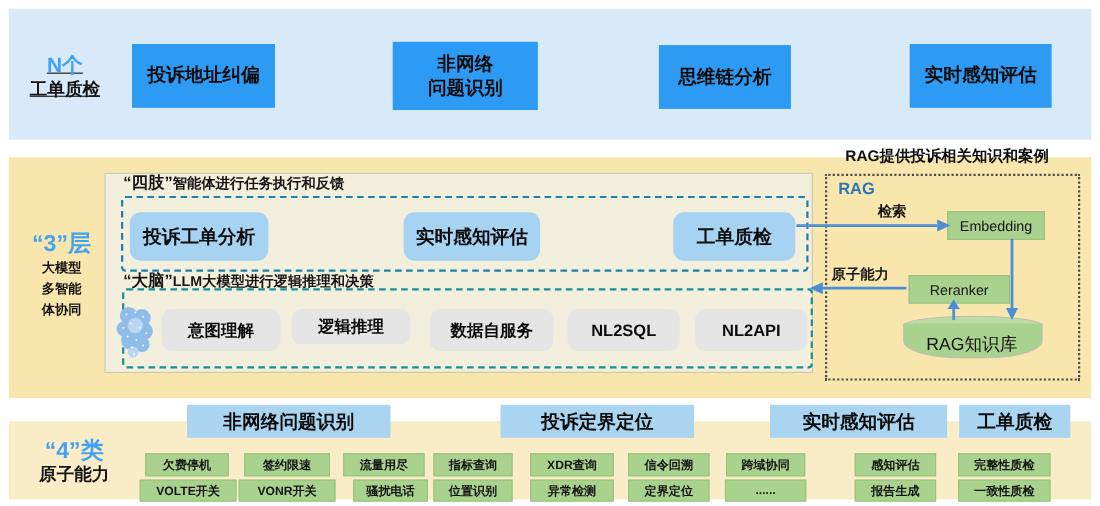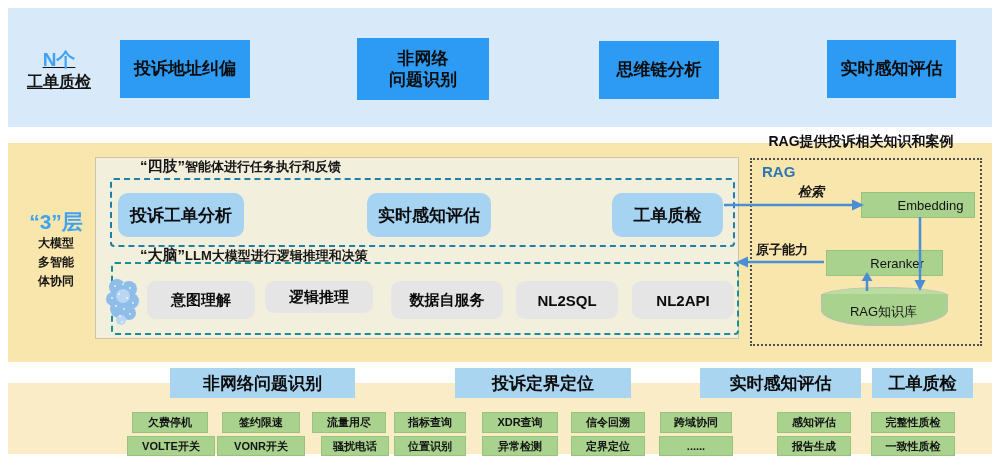--- a/index.html
+++ b/index.html
@@ -10,34 +10,34 @@
   .pre{white-space:pre-line;}
   .top-band{left:8px;top:8px;width:984px;height:119px;background:#D8EAF9;}
   .mid-band{left:8px;top:143px;width:984px;height:219px;background:#F8E6AC;}
   .bot-band{left:8px;top:383px;width:984px;height:71px;background:#FAECC6;}
   .btn-blue{position:absolute;background:#2D9BF3;color:#0b0b0b;font-weight:bold;font-size:17px;line-height:1.25;display:flex;align-items:center;justify-content:center;text-align:center;white-space:pre-line;}
   .side-blue{color:#3FA2F5;font-weight:bold;font-size:21px;line-height:24px;}
   .side-black{color:#141414;font-weight:bold;font-size:12px;line-height:19px;}
   .panel{position:absolute;left:95px;top:157px;width:642px;height:180px;background:#F2EFDC;border:1px solid #c9c6ae;}
   .dash1{position:absolute;left:110px;top:178px;width:621px;height:65px;border:2px dashed #1f7fa8;border-radius:4px;}
   .dash2{position:absolute;left:111px;top:262px;width:624px;height:69px;border:2px dashed #178f9b;border-radius:4px;}
-  .caption{position:absolute;font-weight:bold;color:#151515;white-space:nowrap;margin-left:28px;}
+  .caption{position:absolute;font-weight:bold;color:#151515;white-space:nowrap;}
   .cap-big{font-size:15px;}
   .cap-small{font-size:13px;}
   .agent{position:absolute;background:#A6D3F2;border-radius:10px;color:#0b0b0b;font-weight:bold;font-size:17px;display:flex;align-items:center;justify-content:center;}
   .bbox{position:absolute;background:#e5e5e5;border-radius:9px;color:#0b0b0b;font-weight:bold;font-size:15px;display:flex;align-items:center;justify-content:center;}
   .rag-box{position:absolute;left:750px;top:158px;width:228px;height:184px;border:2px dotted #4d4d4d;}
   .rag-title{position:absolute;left:742px;top:133px;width:238px;text-align:center;font-weight:bold;font-size:14px;color:#0d0d0d;}
   .rag-label{position:absolute;left:762px;top:163px;font-weight:bold;font-size:15px;color:#2E74B5;}
   .arrow-label{position:absolute;font-weight:bold;font-size:13px;color:#151515;white-space:nowrap;}
   .green{position:absolute;background:#A9D28E;border:1px solid #97c47a;display:flex;align-items:center;justify-content:center;color:#121212;}
-  .gtag{font-size:13px;padding-left:25px;}
+  .gtag{font-size:13px;}
   .cyl-top{position:absolute;left:821px;top:287px;width:125px;height:16px;background:#bcdda1;border:1px solid #bdbdbd;border-radius:50%;}
   .cyl-body{position:absolute;left:821px;top:294px;width:125px;height:31px;background:#A9D28E;border:1px solid #bdbdbd;border-top:none;border-radius:0 0 55px 55px / 0 0 16px 16px;}
-  .cyl-label{position:absolute;left:821px;top:303px;width:125px;text-align:center;font-size:13px;color:#121212;}
+  .cyl-label{position:absolute;left:821px;top:303px;width:125px;text-align:center;font-size:16px;color:#121212;}
   .hdr{position:absolute;top:368px;height:30px;background:#A9D5F1;color:#0b0b0b;font-weight:bold;font-size:17px;display:flex;align-items:center;justify-content:center;}
   .gsm{font-size:11px;font-weight:bold;}
   svg.overlay{position:absolute;left:0;top:0;pointer-events:none;}
 </style>
 </head>
 <body>
 
 <div id="canvas">
 
   <div class="band top-band"></div>
@@ -107,21 +107,21 @@
 
   <div class="bbox" style="left:147px;top:281px;width:108px;height:38px;">意图理解</div>
   <div class="bbox" style="left:265px;top:281px;width:108px;height:32px;">逻辑推理</div>
   <div class="bbox" style="left:391px;top:281px;width:112px;height:38px;">数据自服务</div>
   <div class="bbox" style="left:516px;top:281px;width:102px;height:38px;">NL2SQL</div>
   <div class="bbox" style="left:632px;top:281px;width:102px;height:38px;">NL2API</div>
 
   <div class="rag-title">RAG提供投诉相关知识和案例</div>
   <div class="rag-box"></div>
   <div class="rag-label">RAG</div>
-  <div class="arrow-label" style="left:798px;top:183px;font-style:italic;">检索</div>
+  <div class="arrow-label" style="left:798px;top:183px;">检索</div>
   <div class="green gtag" style="left:861px;top:192px;width:87px;height:24px;">Embedding</div>
   <div class="arrow-label" style="left:756px;top:241px;">原子能力</div>
   <div class="green gtag" style="left:826px;top:250px;width:90px;height:24px;">Reranker</div>
   <div class="cyl-top"></div>
   <div class="cyl-body"></div>
   <div class="cyl-label">RAG知识库</div>
 
   <svg class="overlay" width="1000" height="460">
     <g stroke="#4a8fd6" stroke-width="2.5" fill="#4a8fd6">
       <line x1="724" y1="205" x2="852" y2="205"></line>
@@ -129,20 +129,24 @@
       <line x1="920" y1="217" x2="920" y2="280"></line>
       <polygon points="914.5,280 920,291 925.5,280" stroke="none"></polygon>
       <line x1="867" y1="291" x2="867" y2="281"></line>
       <polygon points="861.5,281 867,272 872.5,281" stroke="none"></polygon>
       <line x1="824" y1="262" x2="748" y2="262"></line>
       <polygon points="748,256.5 736,262 748,267.5" stroke="none"></polygon>
     </g>
   </svg>
 
   <div class="band bot-band"></div>
+  <div class="abs" style="left:20px;top:398px;width:95px;text-align:center;">
+    <div class="side-blue">“4”类</div>
+    <div class="side-black" style="font-size:16px;">原子能力</div>
+  </div>
 
   <div class="hdr" style="left:170px;width:185px;">非网络问题识别</div>
   <div class="hdr" style="left:455px;width:176px;">投诉定界定位</div>
   <div class="hdr" style="left:700px;width:161px;">实时感知评估</div>
   <div class="hdr" style="left:872px;width:101px;">工单质检</div>
 
   <div class="green gsm" style="left:132px;top:412px;width:74px;height:19px;">欠费停机</div>
   <div class="green gsm" style="left:222px;top:412px;width:76px;height:19px;">签约限速</div>
   <div class="green gsm" style="left:312px;top:412px;width:72px;height:19px;">流量用尽</div>
   <div class="green gsm" style="left:394px;top:412px;width:70px;height:19px;">指标查询</div>

